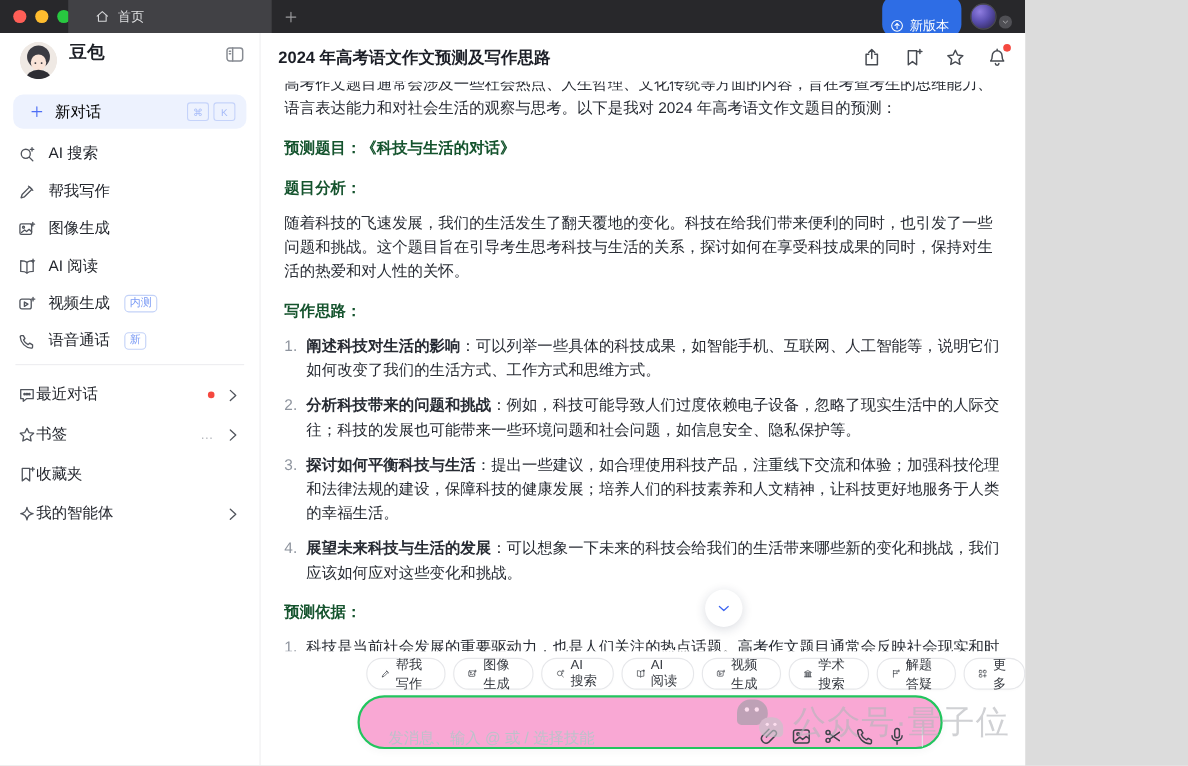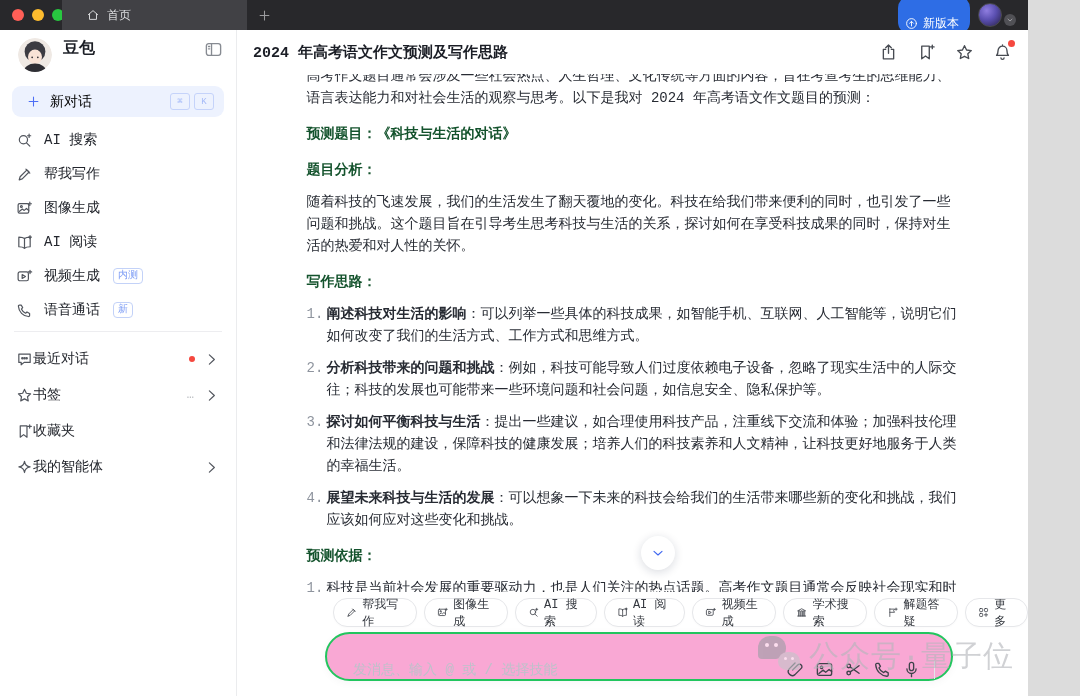--- a/index.html
+++ b/index.html
@@ -1,17 +1,17 @@
 <!DOCTYPE html>
 <html><head>
 <meta charset="utf-8">
 <style>
   html,body{margin:0;padding:0;background:#dcdcdc;}
-  .app{position:relative;width:1028px;height:696px;background:#fff;overflow:hidden;
-       font-family:Liberation Mono, monospace;-webkit-font-smoothing:antialiased;}
+  .app{position:relative;width:932px;height:696px;background:#fff;overflow:hidden;
+       font-family:Liberation Sans, sans-serif;-webkit-font-smoothing:antialiased;}
   .ic *{fill:none;stroke:currentColor;stroke-width:1.7;stroke-linecap:round;stroke-linejoin:round;}
 
   
   .titlebar{position:absolute;top:0;left:0;right:0;height:30px;background:#28282b;}
   .traffic{position:absolute;top:9px;left:12px;display:flex;gap:8px;}
   .traffic span{width:12px;height:12px;border-radius:50%;}
   .tl-red{background:#ff5f57;} .tl-yellow{background:#febc2e;} .tl-green{background:#28c840;}
   .tab{position:absolute;left:62px;top:0;width:185px;height:30px;background:#414145;
        display:flex;align-items:center;gap:7px;padding-left:24px;box-sizing:border-box;
        color:#dedfe1;font-size:12px;}

